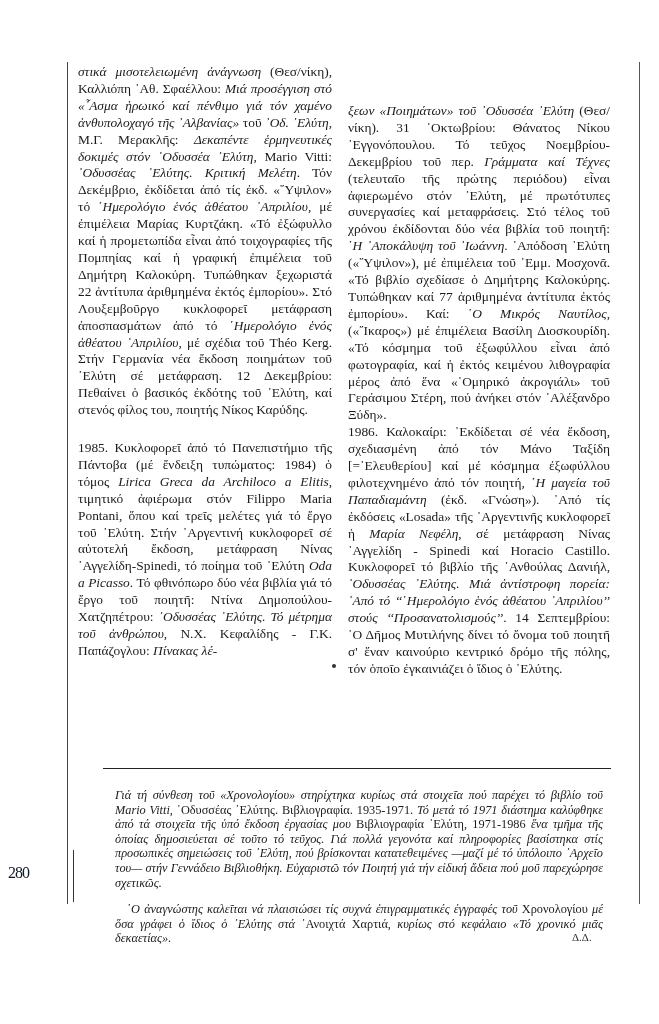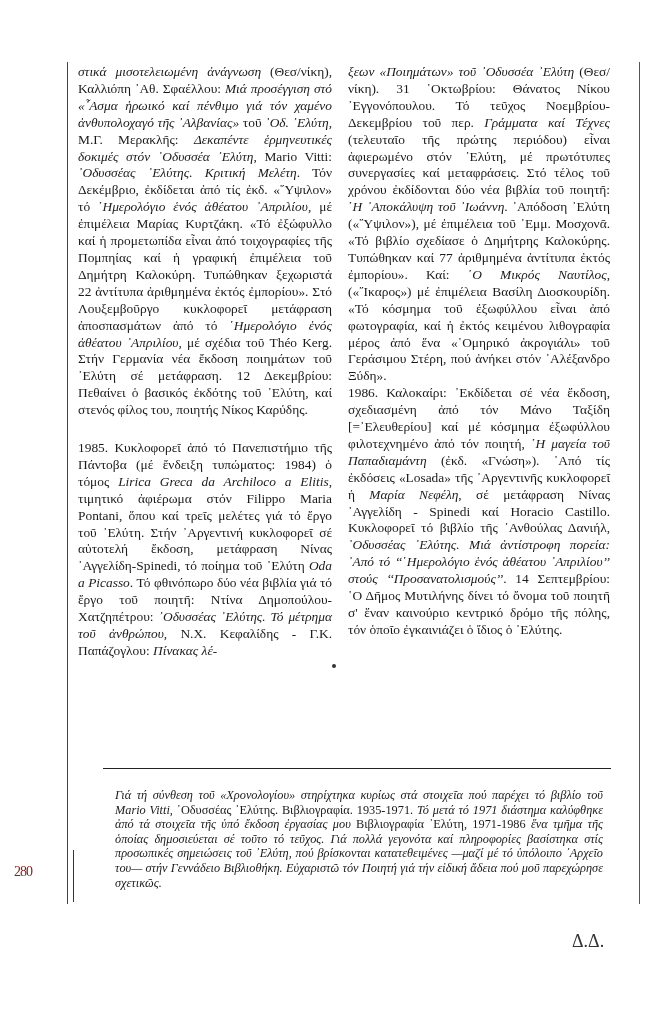--- a/index.html
+++ b/index.html
@@ -11,45 +11,45 @@
 
   
   .frame-left { position: absolute; left: 67px; top: 62px; width: 1px; height: 842px; background: #444; }
   .frame-right { position: absolute; left: 639px; top: 62px; width: 1px; height: 842px; background: #555; }
 
   .col {
     position: absolute; top: 64px; width: 254px;
     font-size: 13.4px; line-height: 16.9px; text-align: justify; hyphens: manual;
   }
   .col-left { left: 78px; }
-  .col-right { left: 348px; width: 262px; }
+  .col-right { left: 348px; width: 262px; margin-top: 39px; }
   .col p { margin: 0; }
   .col p.indent-gap { margin-top: 21px; }
   .year { font-weight: normal; }
   i, .it { font-style: italic; }
 
   .dot { position: absolute; left: 332px; top: 664px; width: 4px; height: 4px; border-radius: 50%; background: #333; }
 
   .rule { position: absolute; left: 103px; top: 768px; width: 508px; height: 1px; background: #222; }
 
   .footnote {
     position: absolute; left: 103px; top: 776px; width: 512px;
     font-size: 12.3px; line-height: 14.6px; text-align: justify; font-style: italic;
   }
   .footnote p { margin: 12px; text-indent: 0; }
   .footnote p + p { text-indent: 12px; }
   .footnote .up { font-style: normal; }
 
   .pagenum {
-    position: absolute; left: 14px; top: 864px; font-size: 14px; letter-spacing: -1px;
-    font-family: "Liberation Serif", serif; color: #7f1d1d;
+    position: absolute; left: 8px; top: 864px; font-size: 16px; letter-spacing: -1px;
+    font-family: "Liberation Serif", serif; color: #0f172a;
   }
   .pagenum-bar { position: absolute; left: 73px; top: 850px; width: 1px; height: 52px; background: #333; }
 
-  .signature { position: absolute; left: 572px; top: 931px; font-size: 18px; color: #333; font-family: Liberation Serif, serif; }
+  .signature { position: absolute; left: 572px; top: 931px; font-size: 11px; color: #333; font-family: Liberation Serif, serif; }
 </style>
 </head>
 <body>
 
 <div class="page">
 
   <div class="frame-left"></div>
   <div class="frame-right"></div>
 
   <div class="col col-left">
@@ -63,19 +63,20 @@
 
     <p><span class="year">1986.</span><span> Καλοκαίρι: ᾿Εκδίδεται σέ νέα ἔκδοση, σχεδιασμένη ἀπό τόν Μάνο Ταξίδη [=᾿Ελευθερίου] καί μέ κόσμημα ἐξωφύλλου φιλοτεχνημένο ἀπό τόν ποιητή, </span><i>῾Η μαγεία τοῦ Παπαδιαμάντη</i><span> (ἐκδ. «Γνώση»). ᾿Από τίς ἐκδόσεις «Losada» τῆς ᾿Αργεντινῆς κυκλοφορεῖ ἡ </span><i>Μαρία Νεφέλη</i><span>, σέ μετάφραση Νίνας ᾿Αγγελίδη - Spinedi καί Horacio Castillo. Κυκλοφορεῖ τό βιβλίο τῆς ᾿Ανθούλας Δανιήλ, </span><i>᾿Οδυσσέας ᾿Ελύτης. Μιά ἀντίστροφη πορεία: ᾿Από τό ‘‘῾Ημερολόγιο ἑνός ἀθέατου ᾿Απριλίου’’ στούς ‘‘Προσανατολισμούς’’</i><span>. 14 Σεπτεμβρίου: ῾Ο Δῆμος Μυτιλήνης δίνει τό ὄνομα τοῦ ποιητῆ σ' ἕναν καινούριο κεντρικό δρόμο τῆς πόλης, τόν ὁποῖο ἐγκαινιάζει ὁ ἴδιος ὁ ᾿Ελύτης.</span></p>
   </div>
 
   <div class="dot"></div>
 
   <div class="rule"></div>
 
   <div class="footnote">
     <p><span>Γιά τή σύνθεση τοῦ «Χρονολογίου» στηρίχτηκα κυρίως στά στοιχεῖα πού παρέχει τό βιβλίο τοῦ Mario Vitti, </span><span class="up">᾿Οδυσσέας ᾿Ελύτης. Βιβλιογραφία. 1935-1971.</span><span> Τό μετά τό 1971 διάστημα καλύφθηκε ἀπό τά στοιχεῖα τῆς ὑπό ἔκδοση ἐργασίας μου </span><span class="up">Βιβλιογραφία ᾿Ελύτη, 1971-1986</span><span> ἕνα τμῆμα τῆς ὁποίας δημοσιεύεται σέ τοῦτο τό τεῦχος. Γιά πολλά γεγονότα καί πληροφορίες βασίστηκα στίς προσωπικές σημειώσεις τοῦ ᾿Ελύτη, πού βρίσκονται κατατεθειμένες —μαζί μέ τό ὑπόλοιπο ᾿Αρχεῖο του— στήν Γεννάδειο Βιβλιοθήκη. Εὐχαριστῶ τόν Ποιητή γιά τήν εἰδική ἄδεια πού μοῦ παρεχώρησε σχετικῶς.</span></p>
+    <p><span>῾Ο ἀναγνώστης καλεῖται νά πλαισιώσει τίς συχνά ἐπιγραμματικές ἐγγραφές τοῦ </span><span class="up">Χρονολογίου</span><span> μέ ὅσα γράφει ὁ ἴδιος ὁ ᾿Ελύτης στά </span><span class="up">᾿Ανοιχτά Χαρτιά</span><span>, κυρίως στό κεφάλαιο «Τό χρονικό μιᾶς δεκαετίας».</span></p>
   </div>
 
   <div class="pagenum">280</div>
   <div class="pagenum-bar"></div>
 
   <div class="signature">Δ.Δ.</div>
 </div>
 
 </body></html>

